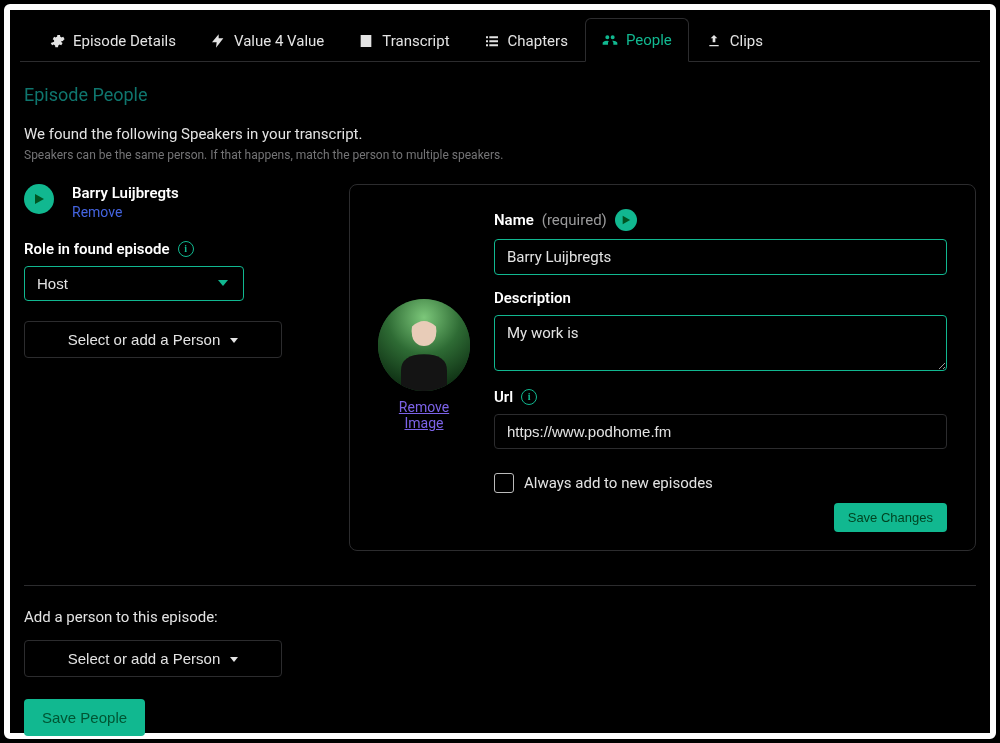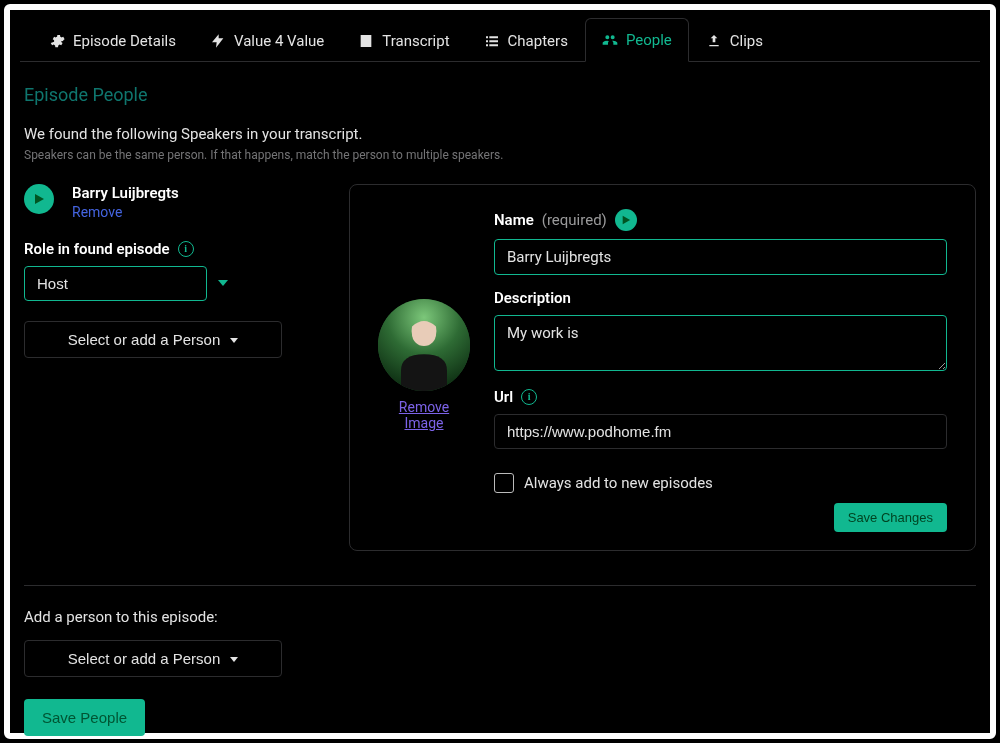--- a/index.html
+++ b/index.html
@@ -128,21 +128,21 @@
     border-radius: 50%;
     display: inline-flex;
     align-items: center; justify-content: center;
     color: var(--teal);
     font-size: 10px;
     font-weight: bold;
     font-family: serif;
   }
 
   select.role-select, .dropdown-btn {
-    width: 183px;
+    width: 220px;
     background: #000;
     border: 1px solid var(--teal);
     color: var(--text);
     font-size: 15px;
     padding: 8px 12px;
     border-radius: 4px;
     appearance: none;
   }
   .select-wrap { position: relative; width: 216px; }
   .select-wrap::after {

